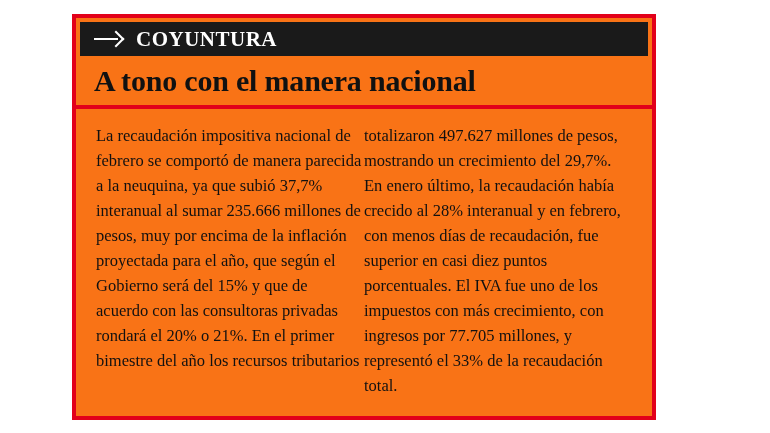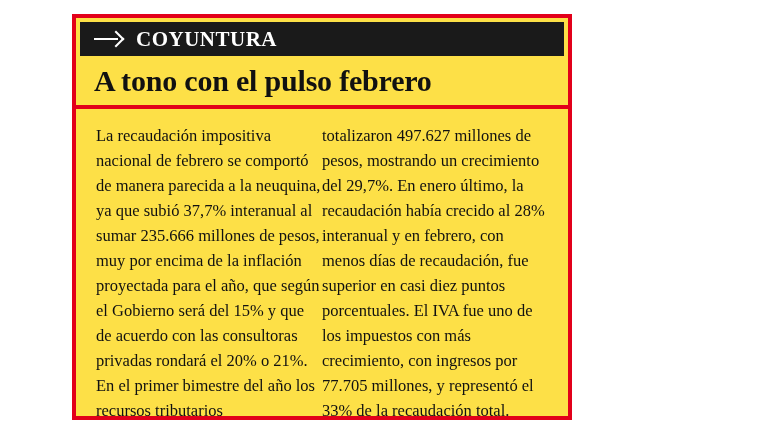--- a/index.html
+++ b/index.html
@@ -17,24 +17,24 @@
     position: relative;
     width: 770px;
     height: 433px;
     background: #ffffff;
     box-sizing: border-box;
   }
   .article {
     position: absolute;
     left: 72px;
     top: 14px;
-    width: 500px;
+    width: 584px;
     height: 406px;
     border: 4px solid #e2001a;
-    background: #fde047;
+    background: #f97316;
     box-sizing: border-box;
   }
   .kicker-bar {
     background: #1a1a1a;
     height: 34px;
     margin: 4px 4px 0 4px;
     display: flex;
     align-items: center;
     padding-left: 14px;
     box-sizing: border-box;
@@ -111,21 +111,21 @@
 
     <div class="kicker-bar">
       <span class="arrow-icon">
         <span class="shaft"></span>
         <span class="head"></span>
       </span>
       <span class="kicker-text">COYUNTURA</span>
     </div>
 
     <div class="headline-wrap">
-      <h1 class="headline">A tono con el pulso febrero</h1>
+      <h1 class="headline">A tono con el manera nacional</h1>
     </div>
 
     <div class="body-cols">
       <div class="col">
         <p>La recaudación impositiva nacional de febrero se comportó de manera parecida a la neuquina, ya que subió 37,7% interanual al sumar 235.666 millones de pesos, muy por encima de la inflación proyectada para el año, que según el Gobierno será del 15% y que de acuerdo con las consultoras privadas rondará el 20% o 21%. En el primer bimestre del año los recursos tributarios</p>
       </div>
       <div class="col">
         <p>totalizaron 497.627 millones de pesos, mostrando un crecimiento del 29,7%. En enero último, la recaudación había crecido al 28% interanual y en febrero, con menos días de recaudación, fue superior en casi diez puntos porcentuales. El IVA fue uno de los impuestos con más crecimiento, con ingresos por 77.705 millones, y representó el 33% de la recaudación total.</p>
       </div>
     </div>

